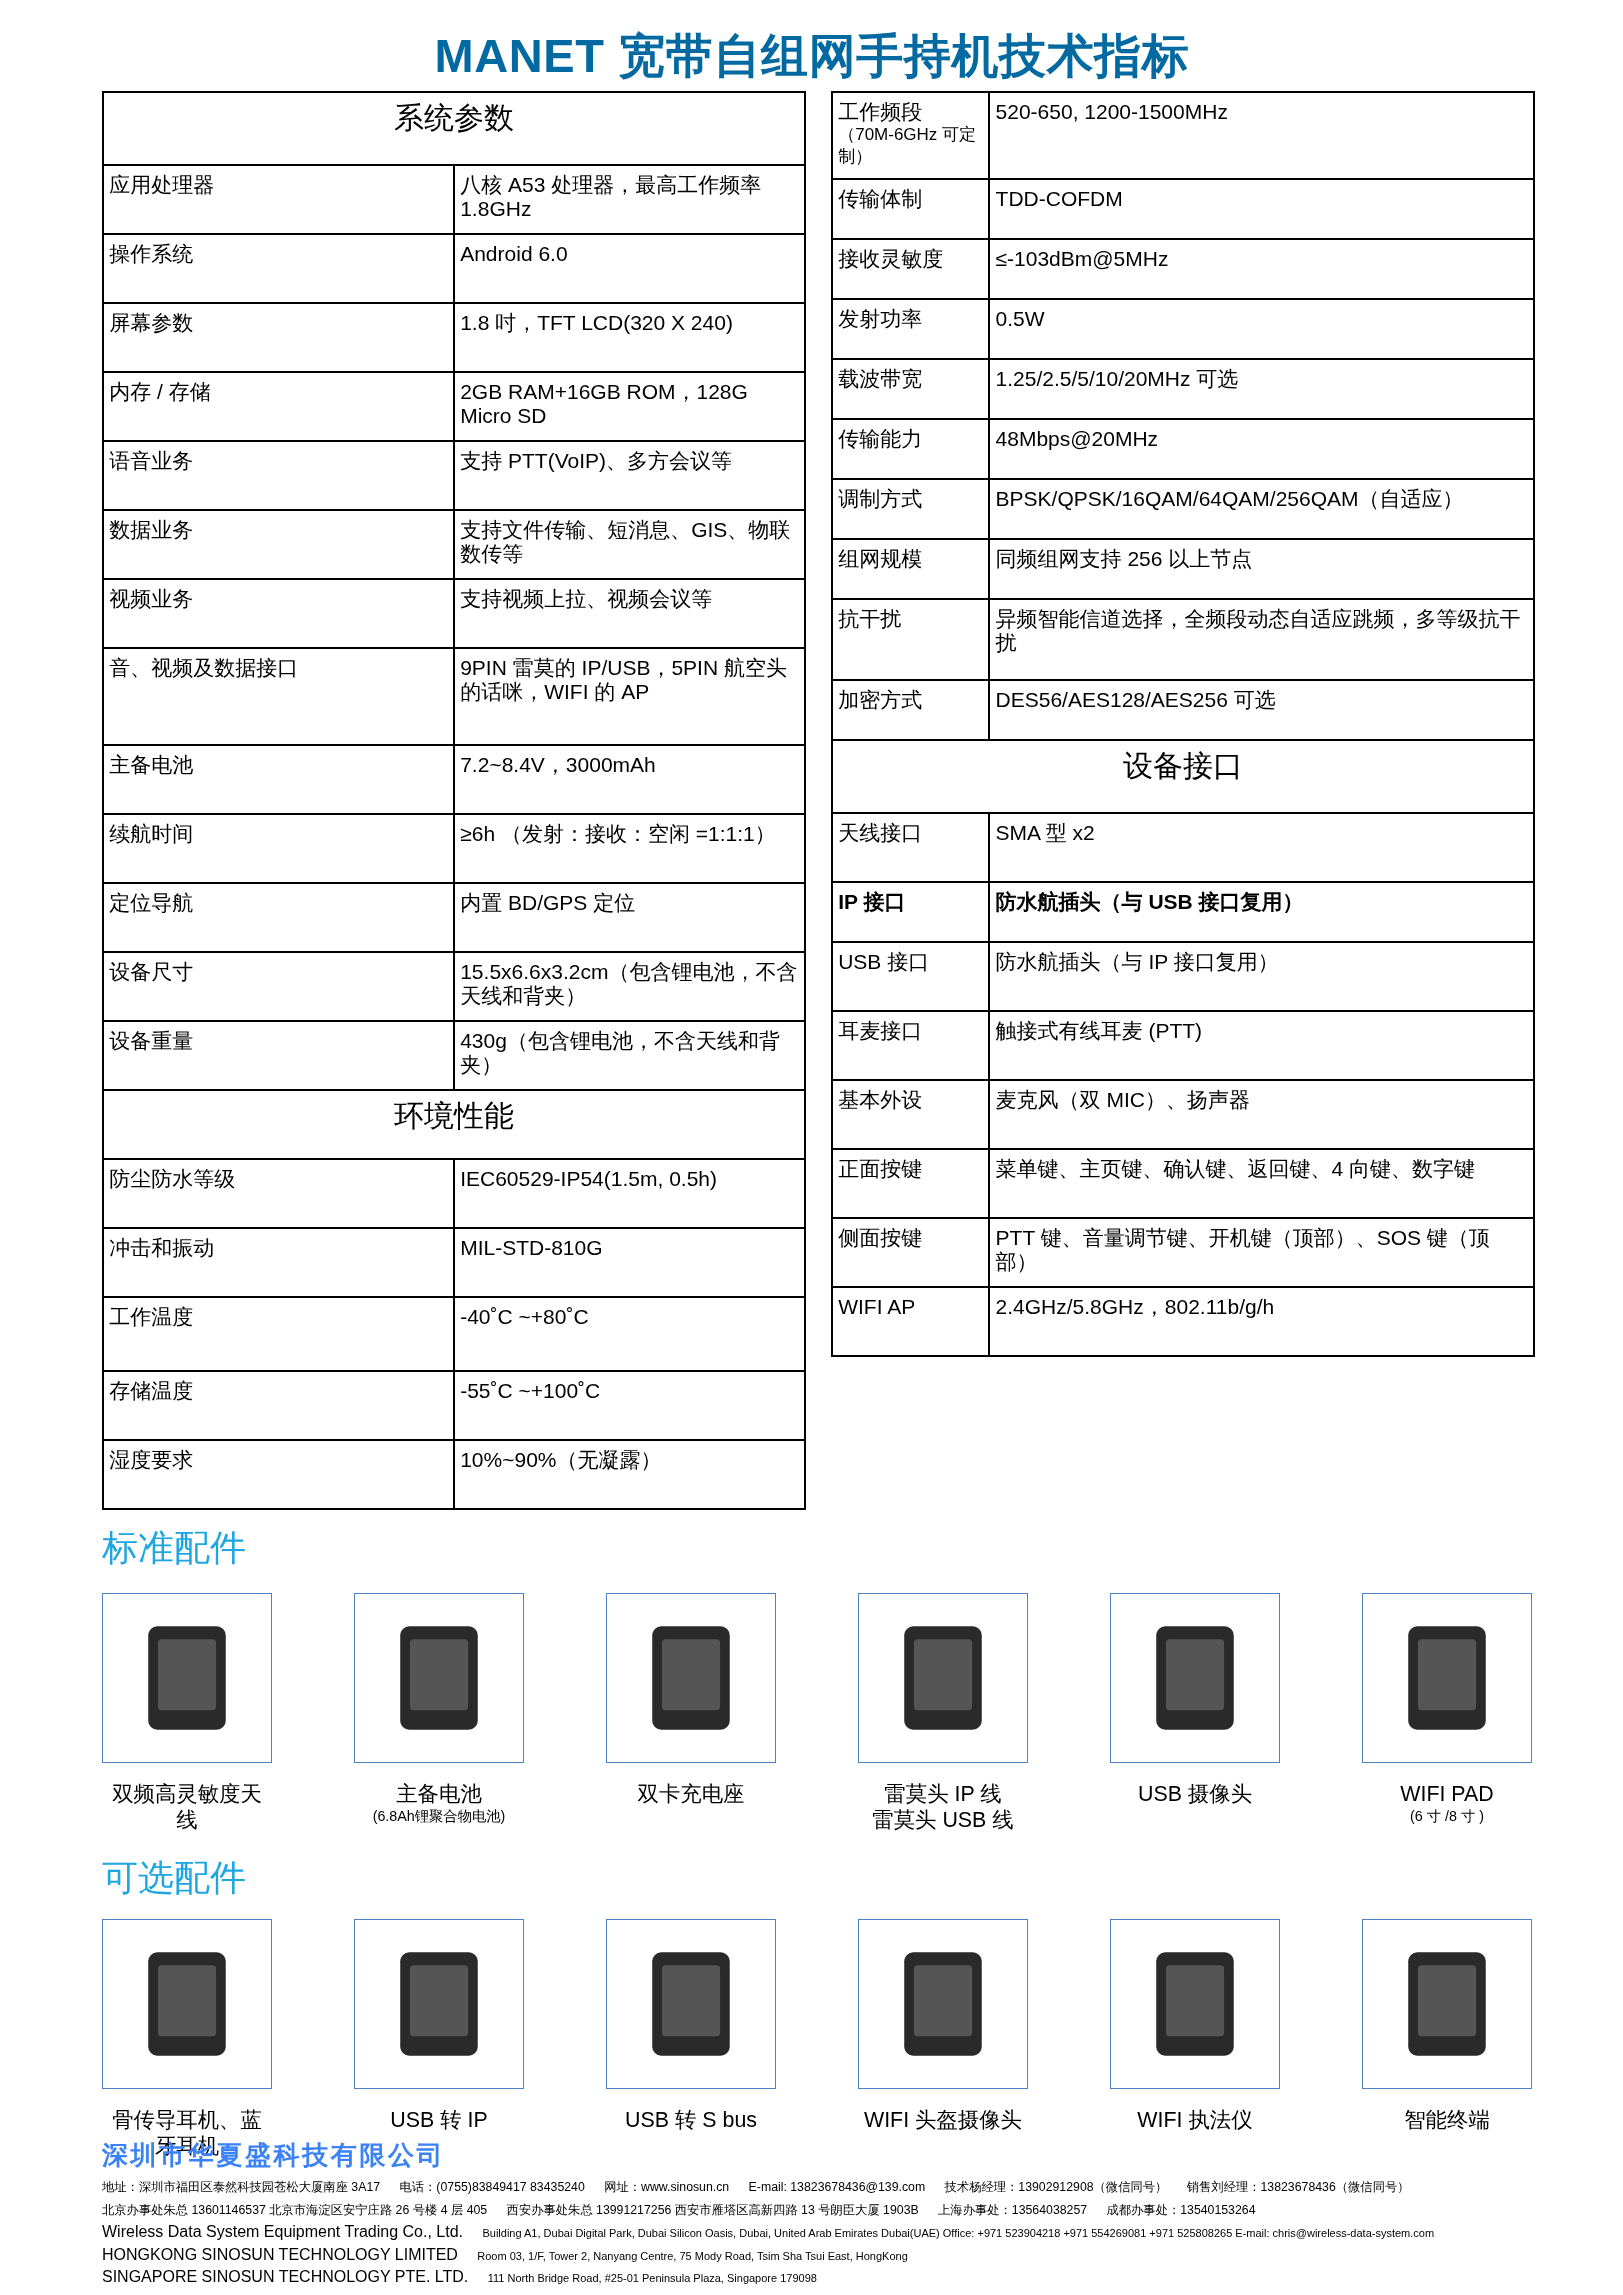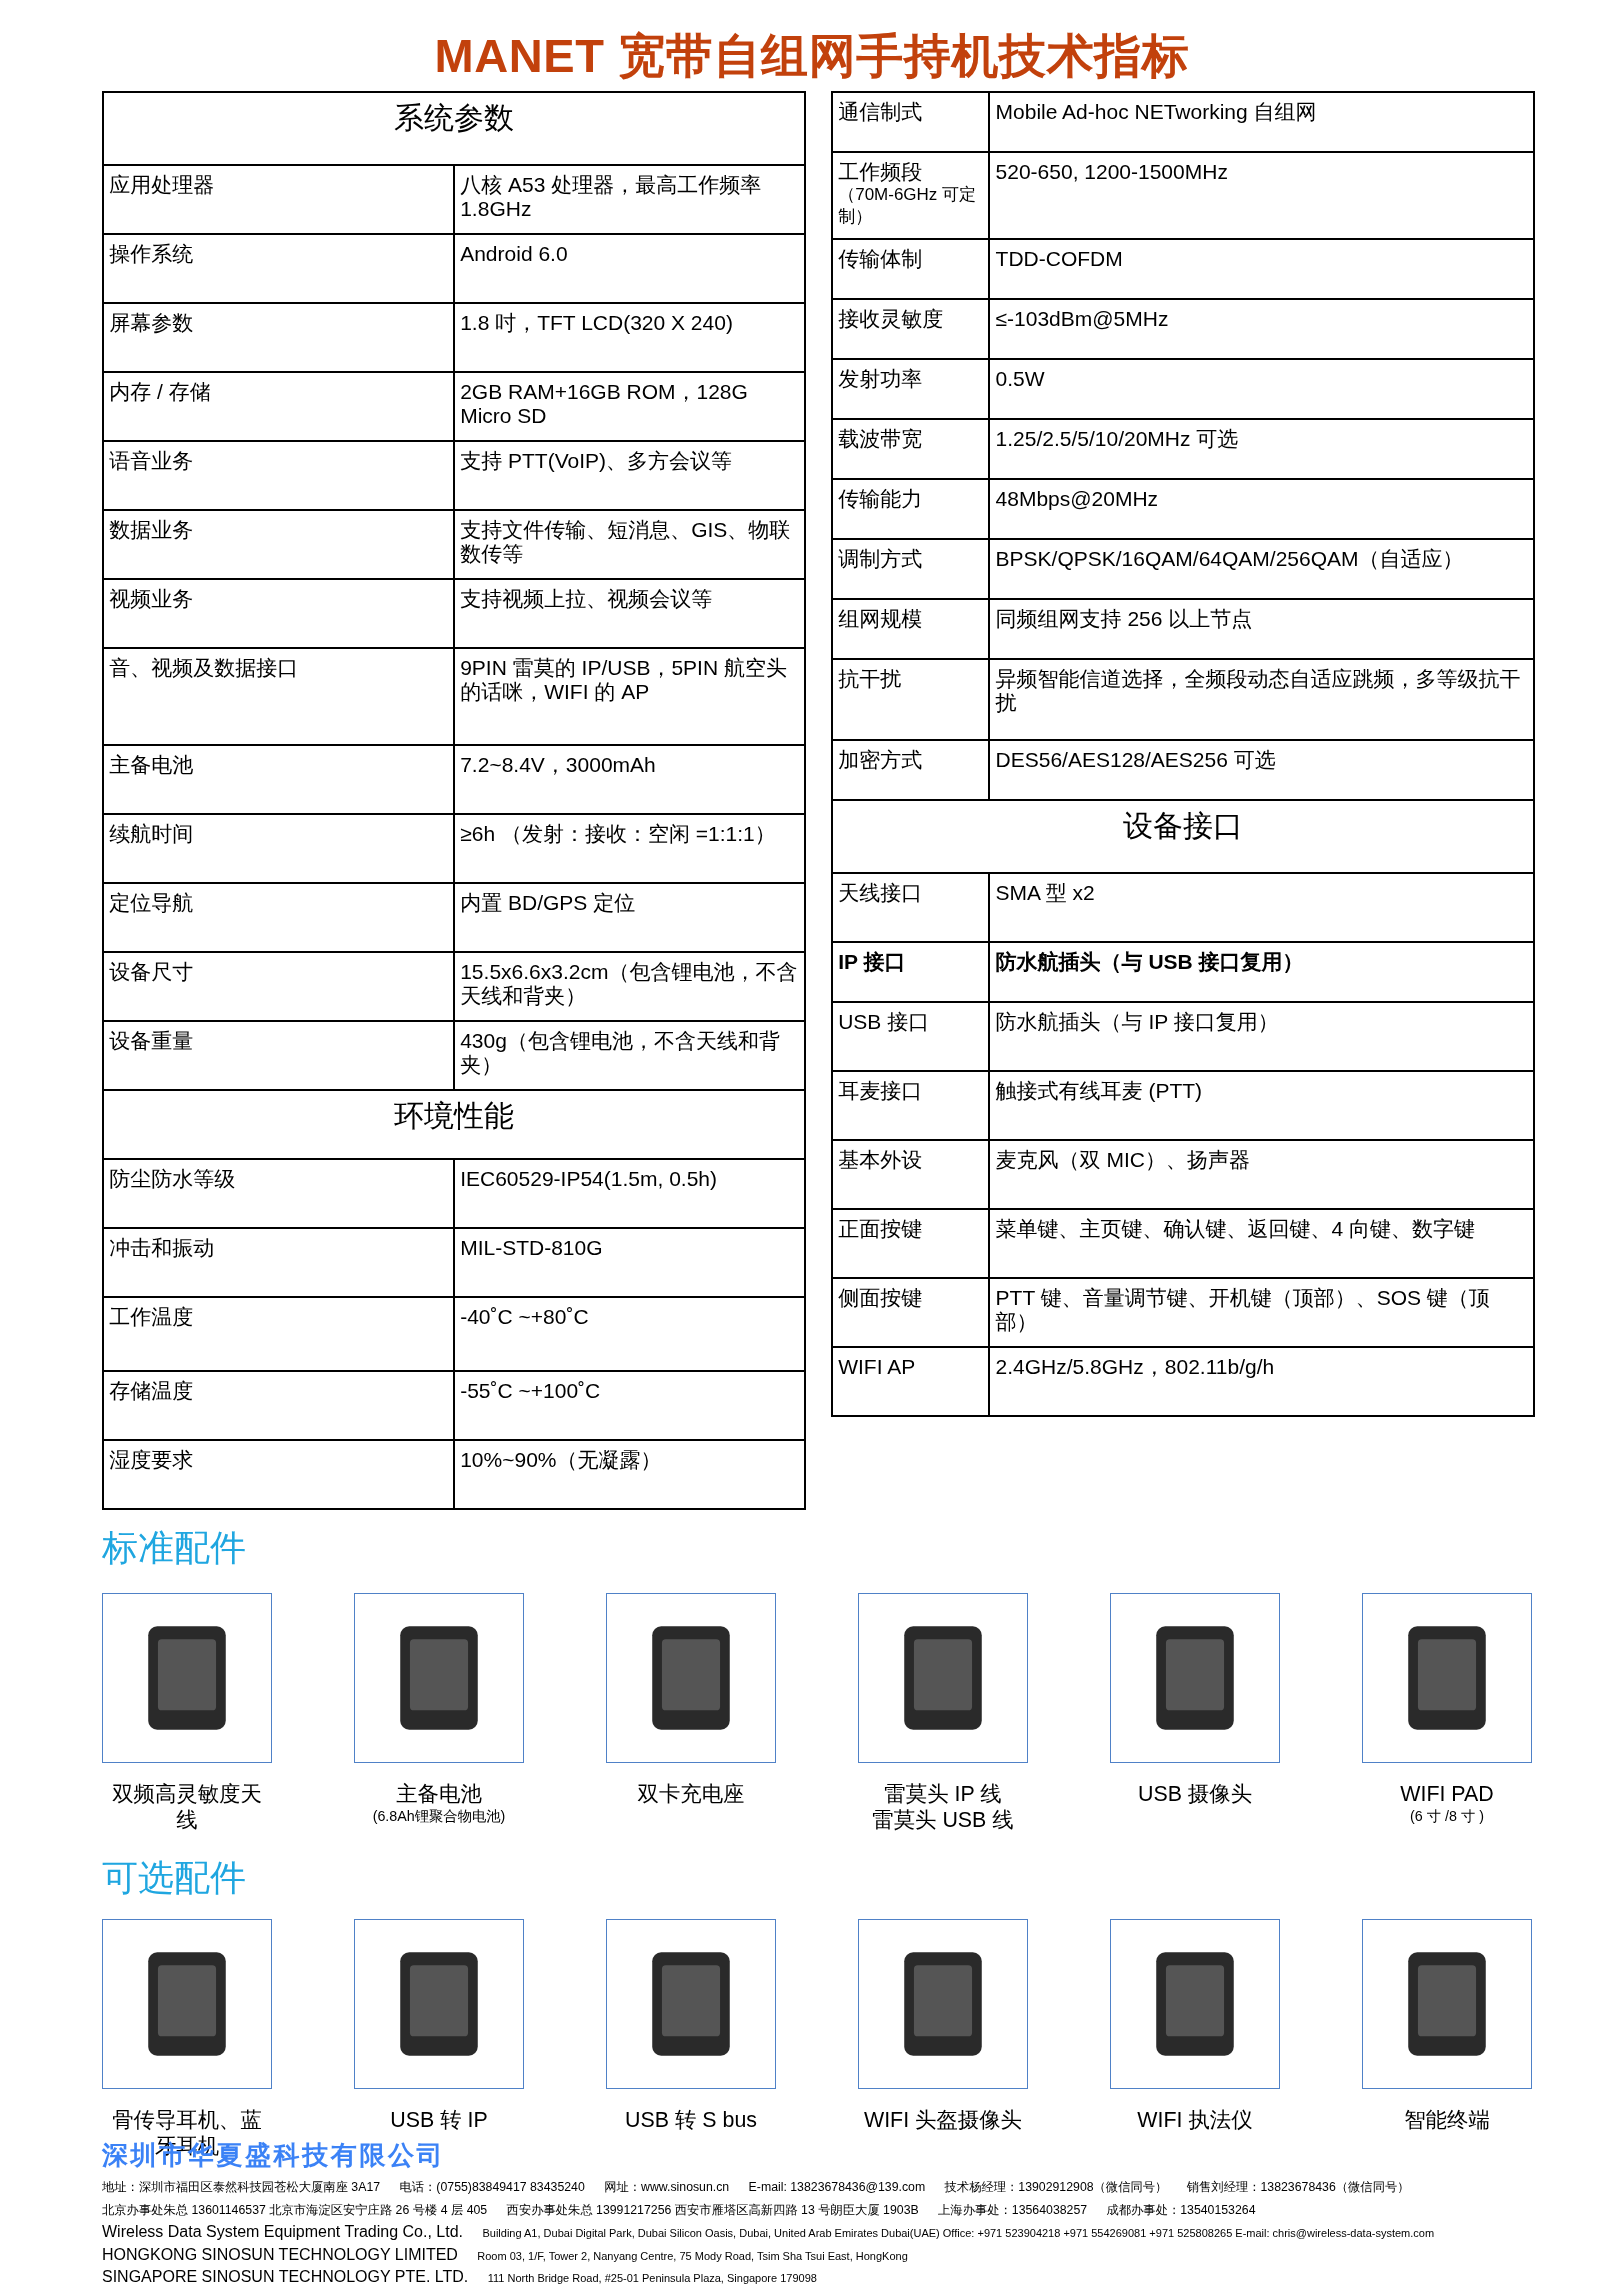--- a/index.html
+++ b/index.html
@@ -1,19 +1,19 @@
 <!DOCTYPE html>
 <html style="font-size:10.4px"><head>
 <meta charset="utf-8">
 <style>
   html, body { margin:0; padding:0; background:#ffffff; }
   body { width:1624px; height:2295px; position:relative; overflow:hidden;
          font-family:"Liberation Sans","DejaVu Sans",sans-serif; color:#000; }
   .title { position:absolute; left:0; top:24.6px; width:1624px; text-align:center;
-           font-size:47px; font-weight:bold; color:#c2410c; letter-spacing:0.6px; }
+           font-size:47px; font-weight:bold; color:#0369a1; letter-spacing:0.6px; }
   table.spec { position:absolute; border-collapse:collapse; table-layout:fixed; }
   table.spec td { border:2.6px solid #000; vertical-align:top; font-size:21px;
                   padding:6.5px 5.2px 0 5.2px; line-height:24.6px; }
   table.spec td.k { width:145px; }
   table.spec td.sec { text-align:center; font-size:30px; padding-top:5.2px; line-height:39px; }
   table.spec td.k .sub { font-size:17px; line-height:22px; display:block; }
   #tbl-left { left:102px; top:91px; width:704px; }
   #tbl-right { left:831px; top:91px; width:704px; }
   .acc-heading { position:absolute; left:102px; font-size:36px; color:#1fa6e0; }
   .acc-card { position:absolute; width:170px; text-align:center; }
@@ -111,24 +111,20 @@
       </tr>
       <tr style="height: 69px;">
         <td class="k"><span>湿度要求</span></td>
         <td>10%~90%（无凝露）</td>
       </tr>
     </tbody>
 </table>
 
 <table class="spec" id="tbl-right">
   <tbody id="tbody-right">
-      <tr style="height: 60px;">
-        <td class="k"><span>通信制式</span></td>
-        <td>Mobile Ad-hoc NETworking 自组网</td>
-      </tr>
       <tr style="height: 87px;">
         <td class="k"><span>工作频段</span><span class="sub">（70M-6GHz 可定制）</span></td>
         <td>520-650, 1200-1500MHz</td>
       </tr>
       <tr style="height: 60px;">
         <td class="k"><span>传输体制</span></td>
         <td>TDD-COFDM</td>
       </tr>
       <tr style="height: 60px;">
         <td class="k"><span>接收灵敏度</span></td>

